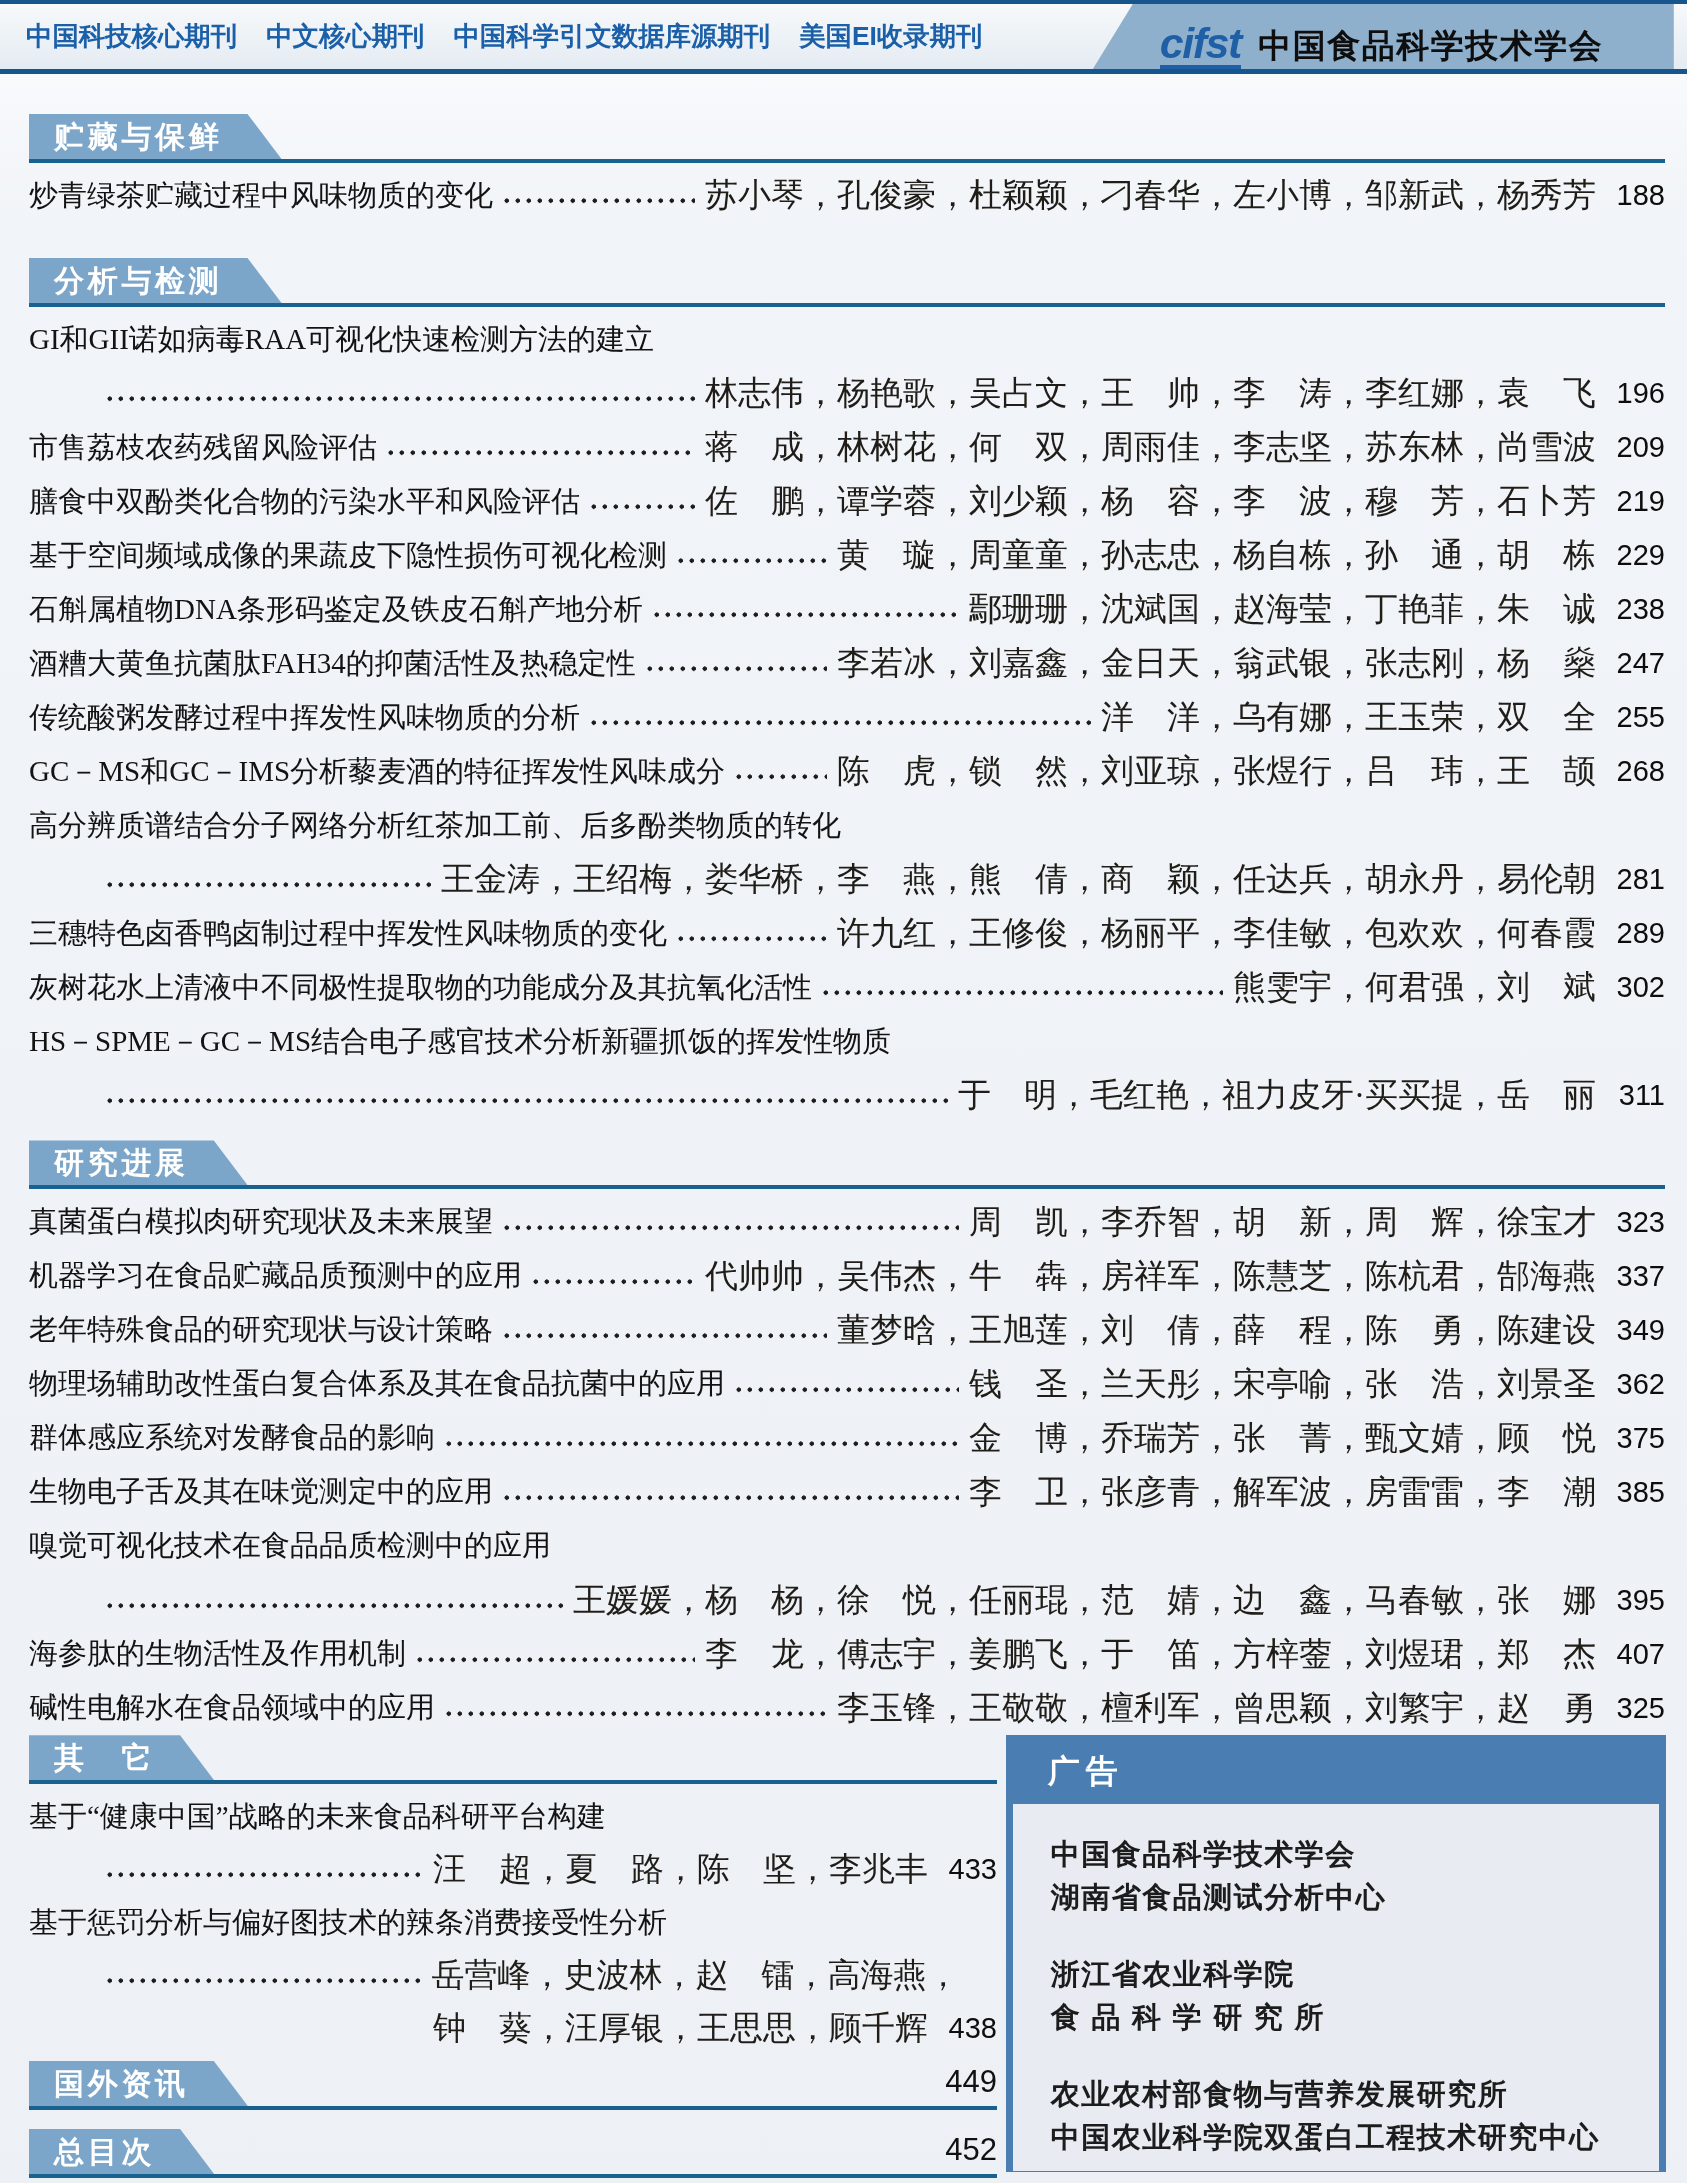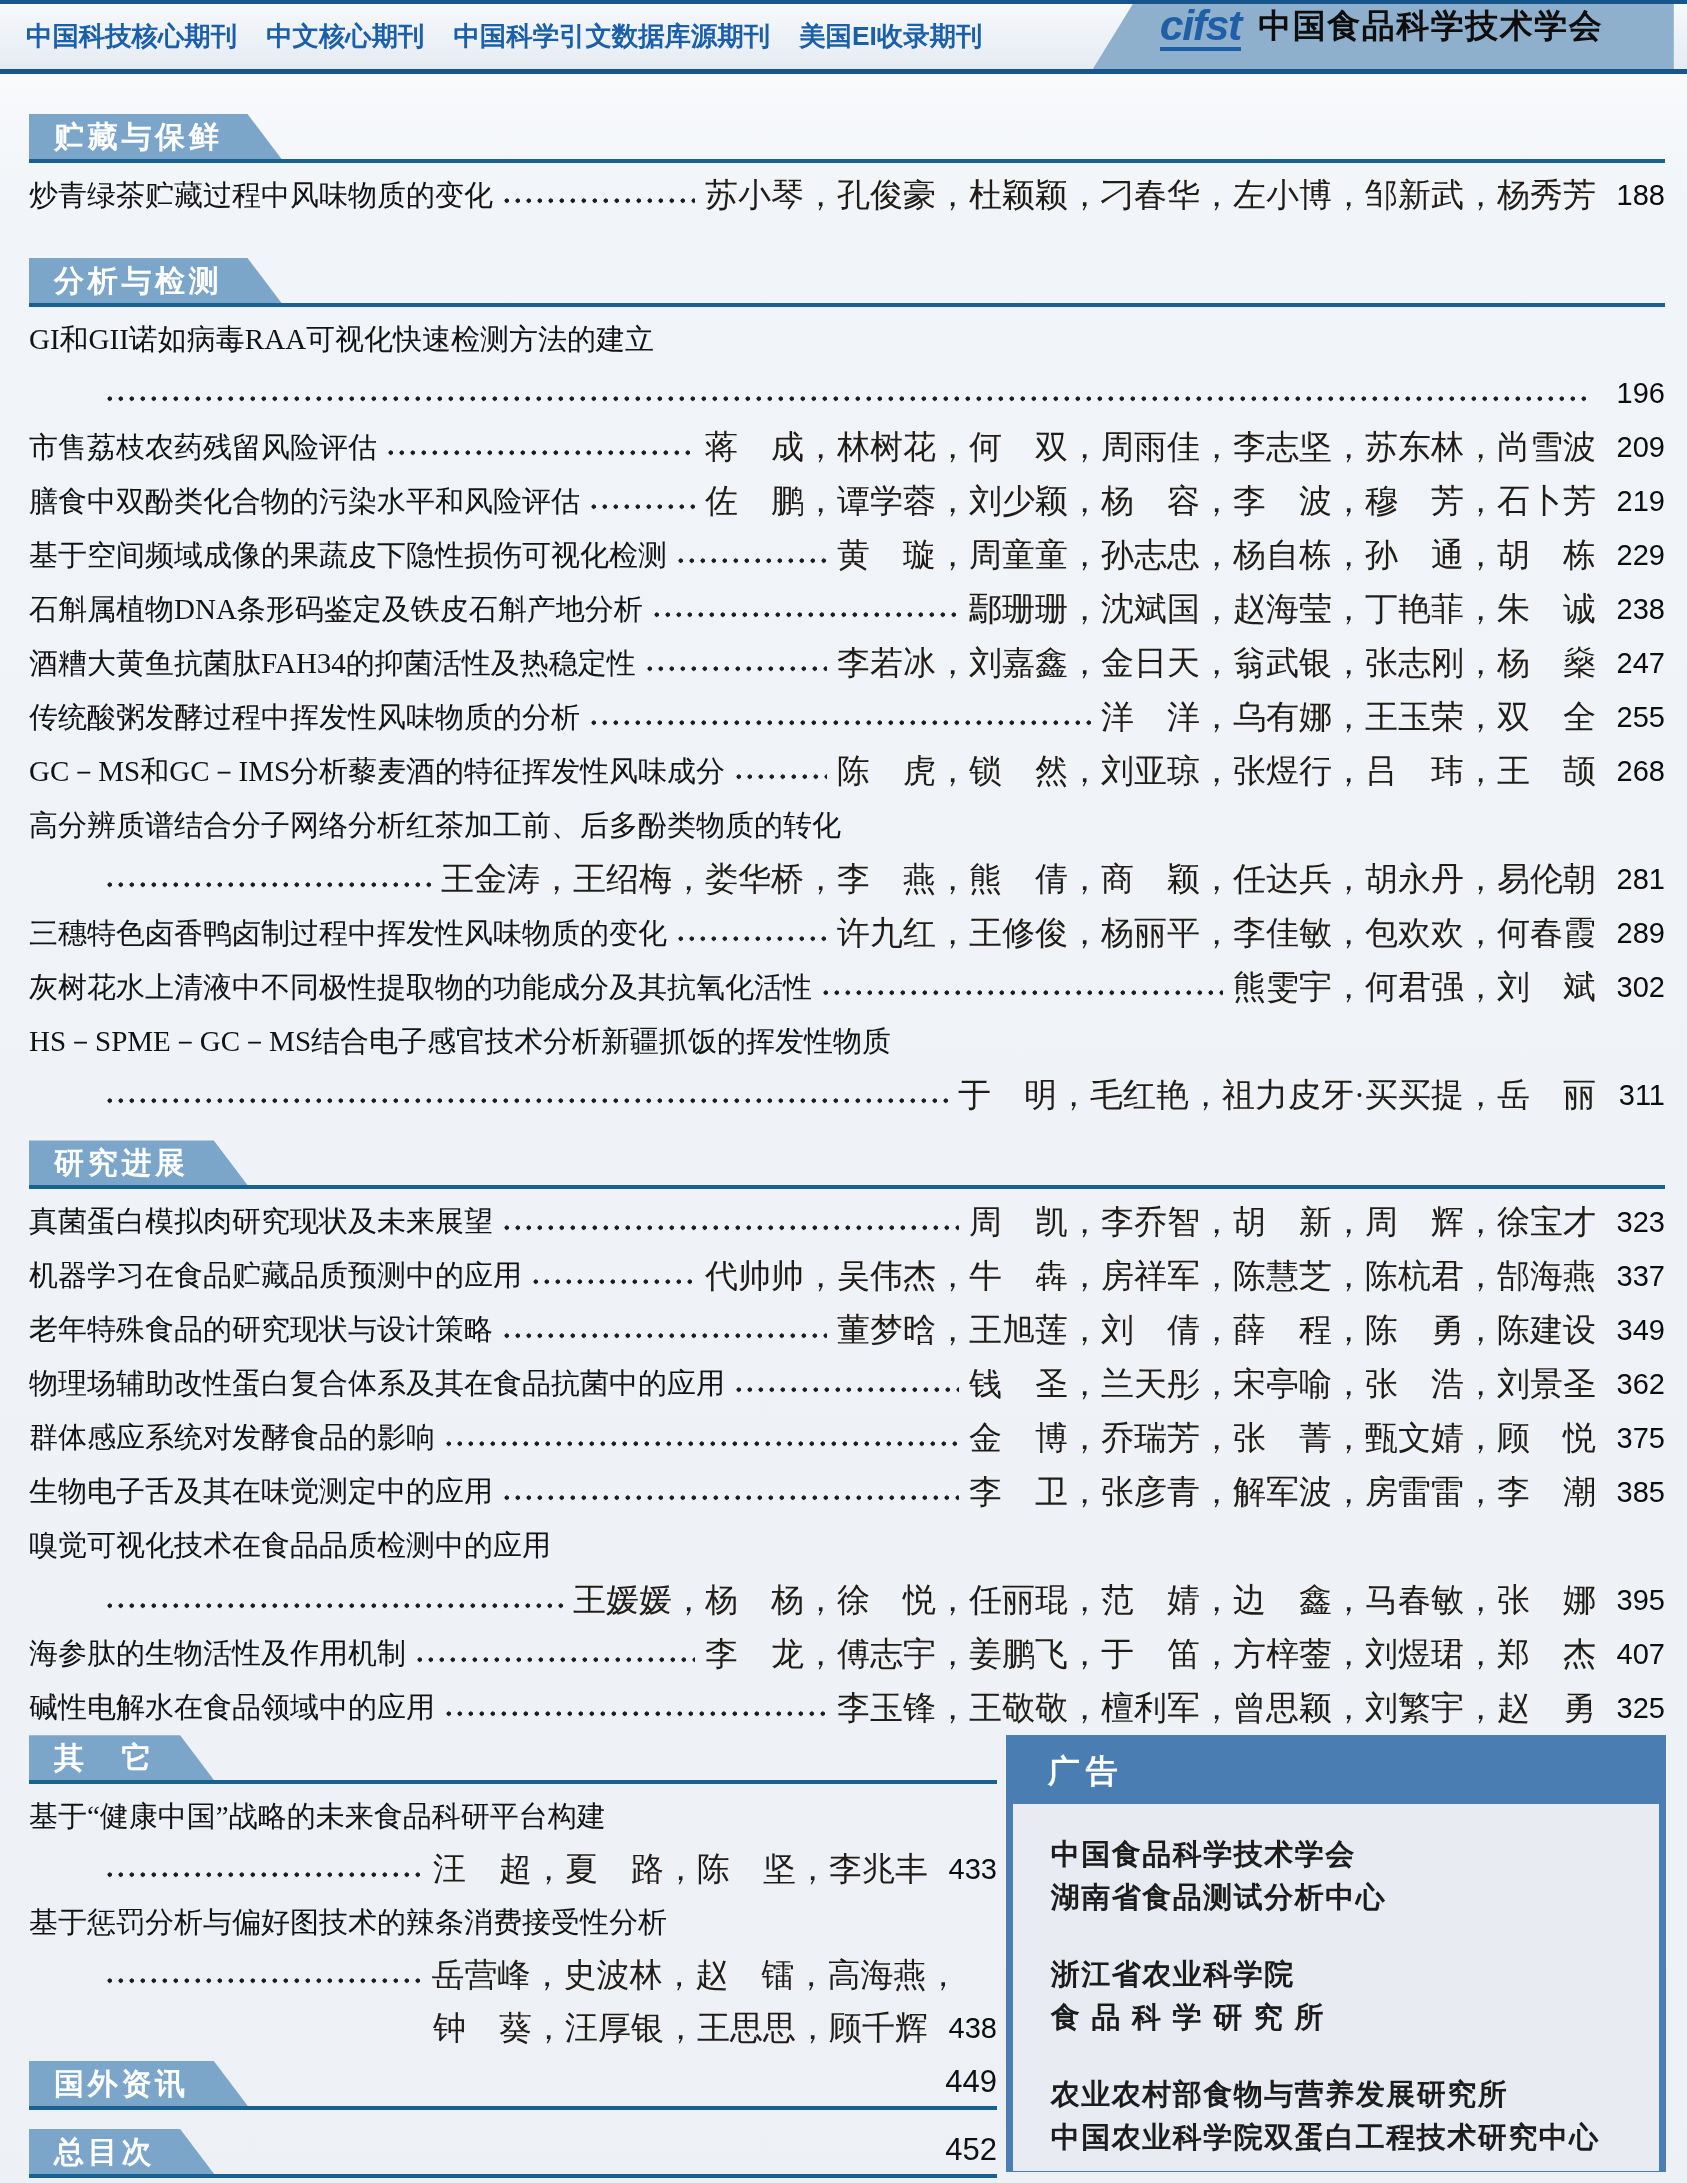--- a/index.html
+++ b/index.html
@@ -7,21 +7,21 @@
         background:linear-gradient(180deg,#fbfcfd 0%,#f1f4f8 10%,#edf1f6 100%);
         border-top:4.4px solid #16568c;font-family:"Liberation Serif",serif;color:#141414;}
   
   .masthead{display:flex;align-items:stretch;justify-content:space-between;height:65px;
             padding-left:26px;border-bottom:5.1px solid #16568c;
             background:linear-gradient(180deg,#f7f9fb,#e4ebf2);}
   .badges{display:flex;gap:29px;align-items:center;color:#1a5fa8;
           font-family:"Liberation Sans",sans-serif;font-weight:bold;font-size:26.4px;white-space:nowrap;}
   .logo-panel{width:581px;flex:0 0 auto;background:#8fb0cd;margin-right:13.2px;
               clip-path:polygon(40px 0,100% 0,100% 100%,0 100%);
-              display:flex;align-items:flex-start;gap:17.6px;padding-left:67px;box-sizing:border-box;}
+              display:flex;align-items:flex-end;gap:17.6px;padding-left:67px;box-sizing:border-box;}
   .cifst{font-family:"Liberation Sans",sans-serif;font-style:italic;font-weight:bold;
          font-size:43px;color:#1f5fa5;letter-spacing:-1.5px;border-bottom:4.4px solid #1f5fa5;line-height:43px;}
   .society{font-size:33px;font-weight:bold;color:#0e0e0e;letter-spacing:1.5px;white-space:nowrap;}
   
   main{padding:0 22px 0 29px;}
   .section-head{border-bottom:4.4px solid #19618f;display:flex;align-items:flex-end;}
   .tab{flex:0 0 auto;background:#7ca6c9;color:#fff;font-family:"Liberation Sans",sans-serif;
        font-weight:bold;font-size:30px;line-height:45px;letter-spacing:3.7px;
        padding:0 59px 0 25px;clip-path:polygon(0 0,calc(100% - 34px) 0,100% 100%,0 100%);}
   .head-page{margin-left:auto;font-family:"Liberation Sans",sans-serif;font-size:31px;
@@ -93,20 +93,21 @@
         <section class="section">
           <div class="section-head">
             <span class="tab">分析与检测</span>
           </div>
           <div class="rows">
             <div class="row">
               <span class="t">GI和GII诺如病毒RAA可视化快速检测方法的建立</span>
             </div>
             <div class="row indent">
               <span class="dots"></span>
+              <span class="a">林志伟，杨艳歌，吴占文，王　帅，李　涛，李红娜，袁　飞</span>
               <span class="p">196</span>
             </div>
             <div class="row">
               <span class="t">市售荔枝农药残留风险评估</span>
               <span class="dots"></span>
               <span class="a">蒋　成，林树花，何　双，周雨佳，李志坚，苏东林，尚雪波</span>
               <span class="p">209</span>
             </div>
             <div class="row">
               <span class="t">膳食中双酚类化合物的污染水平和风险评估</span>

